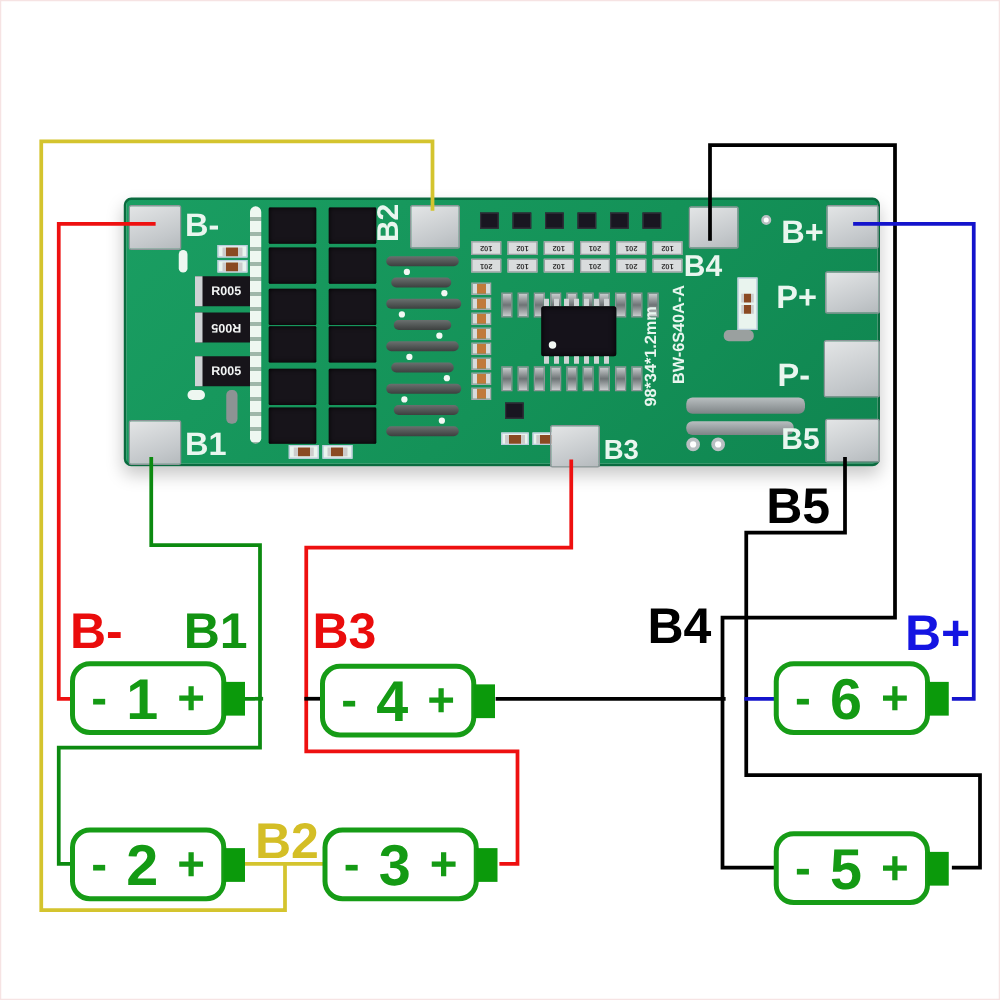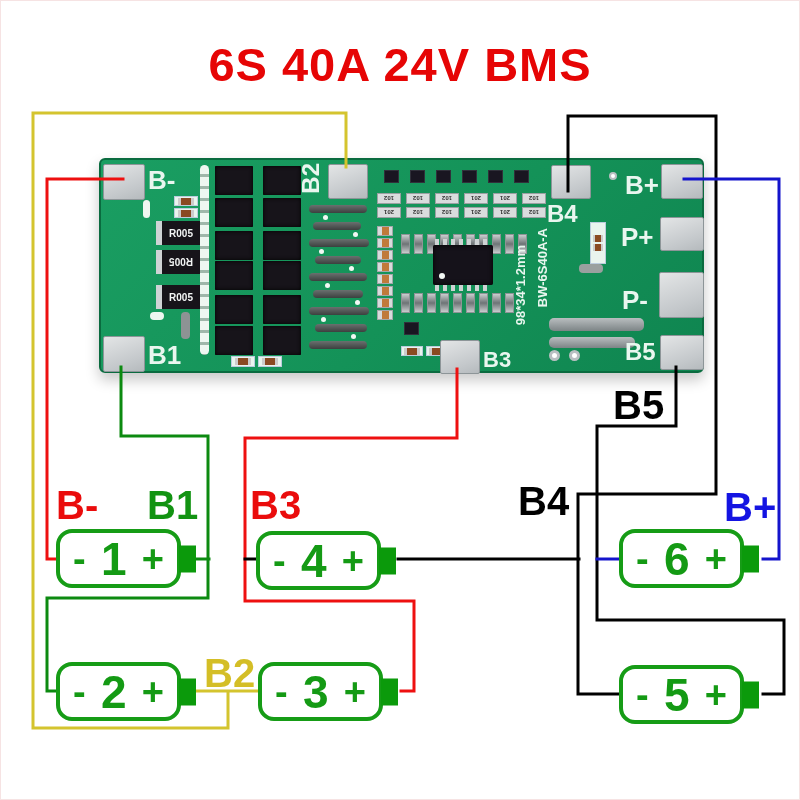--- a/index.html
+++ b/index.html
@@ -58,21 +58,20 @@
   
   .lbl{position:absolute;font-size:40px;font-weight:bold;line-height:1;}
   .lbl.red{color:#ea0c0c;} .lbl.green{color:#129312;} .lbl.yellow{color:#d4be26;}
   .lbl.black{color:#000;} .lbl.blue{color:#1414e2;}
 </style>
 </head>
 <body>
 
 <div class="canvas">
 
-  <div class="title">6S 40A 24V BMS</div>
 
   <div class="pcb">
 
     <div class="pad" style="left:2px;top:4px;width:42px;height:36px;"></div>
     <div class="silk" style="left:47px;top:7px;font-size:26px;">B-</div>
     <div class="pad" style="left:2px;top:176px;width:42px;height:36px;"></div>
     <div class="silk" style="left:47px;top:182px;font-size:26px;">B1</div>
 
     <div class="bar" style="left:42px;top:40px;width:7px;height:18px;"></div>
     <div class="bar" style="left:49px;top:152px;width:14px;height:8px;"></div>

